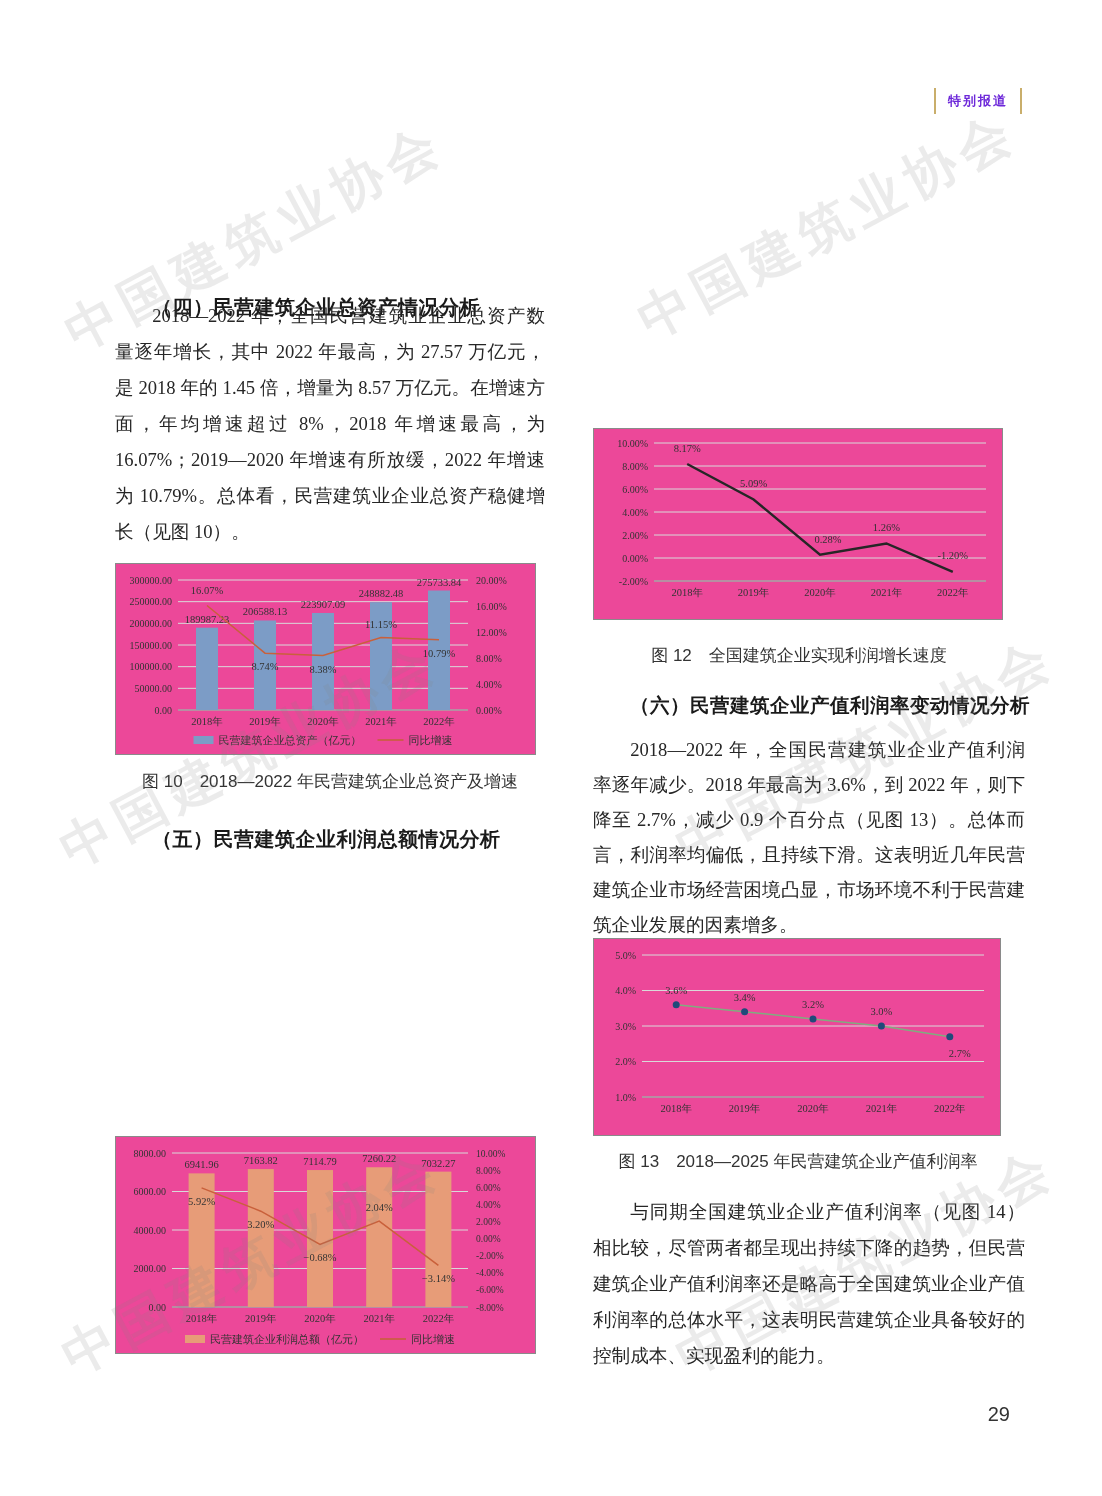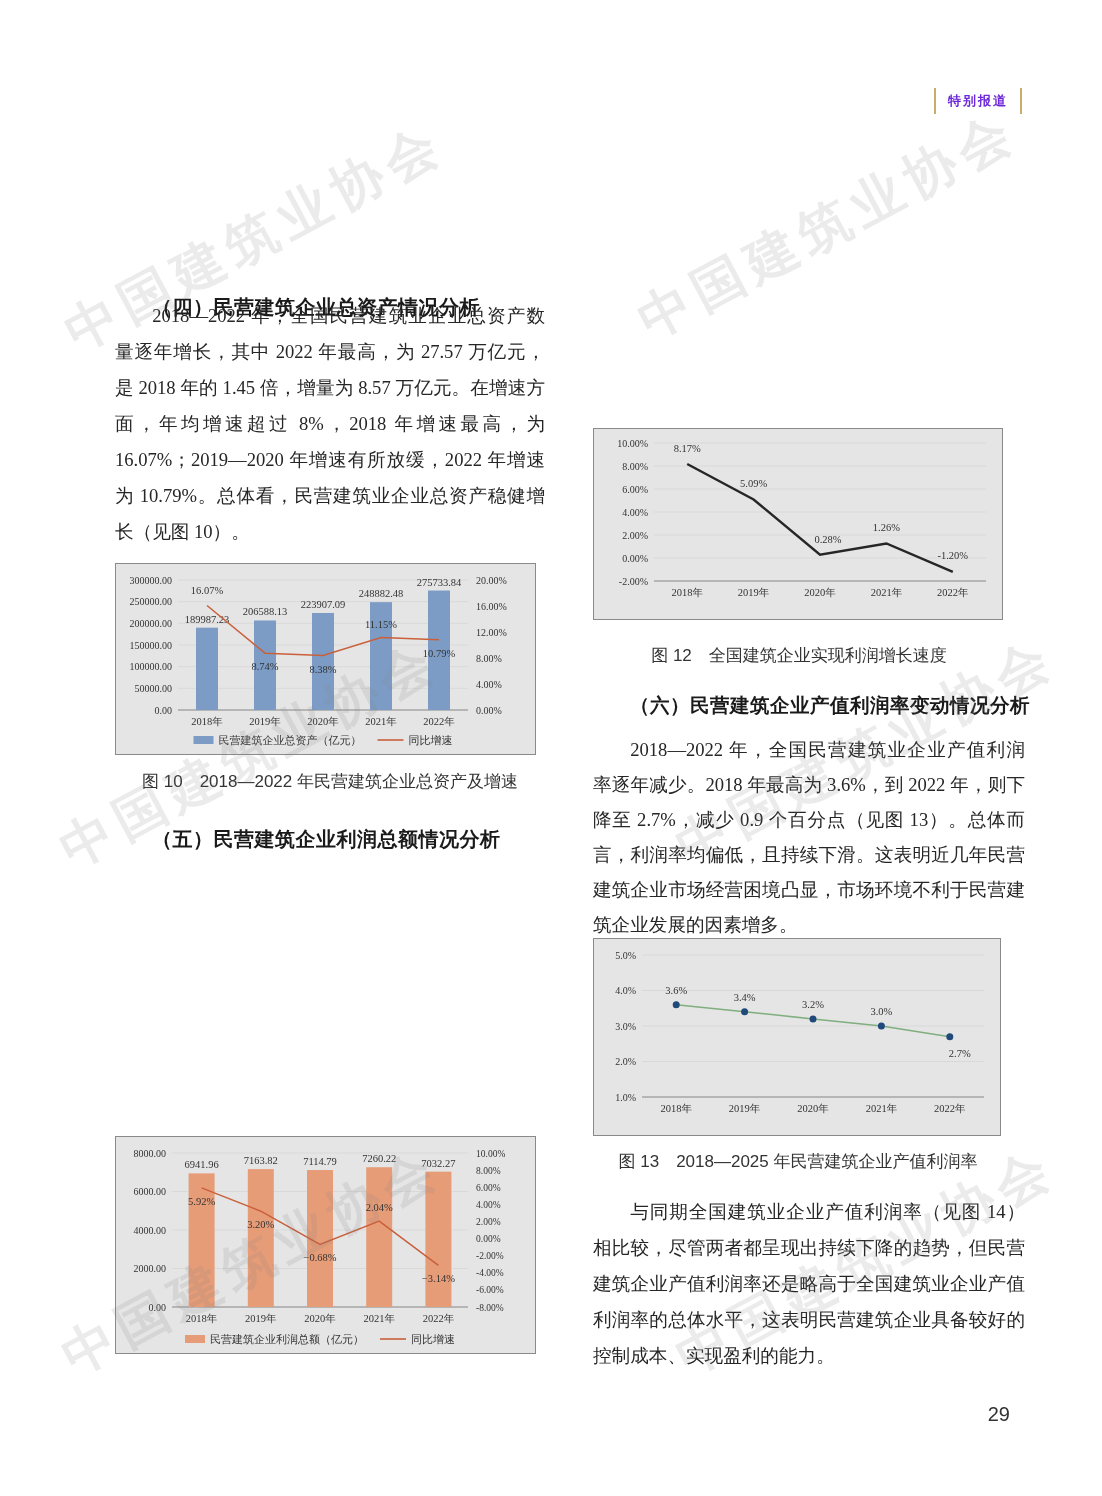--- a/index.html
+++ b/index.html
@@ -3,21 +3,21 @@
 <meta charset="utf-8">
 <style>
   html,body{margin:0;padding:0;background:#ffffff;}
   .page{position:relative;width:1102px;height:1496px;background:#fff;overflow:hidden;
         font-family:"Liberation Serif",serif;color:#262626;}
   .abs{position:absolute;}
   .hd{font-family:"Liberation Sans",sans-serif;font-weight:bold;font-size:20px;
       color:#1a1a1a;margin:0;letter-spacing:.5px;white-space:nowrap;}
   .body-p{font-size:18.6px;line-height:36px;text-align:justify;text-indent:2em;margin:0;}
   .cap{font-family:"Liberation Sans",sans-serif;font-size:17px;color:#333;text-align:center;}
-  .chartbox{border:1px solid #8a8a8a;background:#e5e5e5;box-sizing:border-box;}
+  .chartbox{border:1px solid #8a8a8a;background:#ec4899;box-sizing:border-box;}
   .header-tag{position:absolute;top:88px;right:80px;color:#6d28d9;font-weight:bold;
       font-size:13px;letter-spacing:2px;padding:0 12px;line-height:26px;
       border-left:2px solid #C9AE6B;border-right:2px solid #C9AE6B;
       font-family:"Liberation Sans",sans-serif;white-space:nowrap;text-align:right;}
   .pagenum{position:absolute;top:1403px;right:92px;font-family:"Liberation Sans",sans-serif;
       font-size:20px;color:#333;}
   .wm{position:absolute;font-size:52px;font-weight:bold;letter-spacing:8px;
       color:rgba(130,130,130,0.16);transform:translate(-50%,-50%) rotate(-28deg);
       white-space:nowrap;z-index:9;pointer-events:none;
       font-family:"Liberation Sans",sans-serif;}

